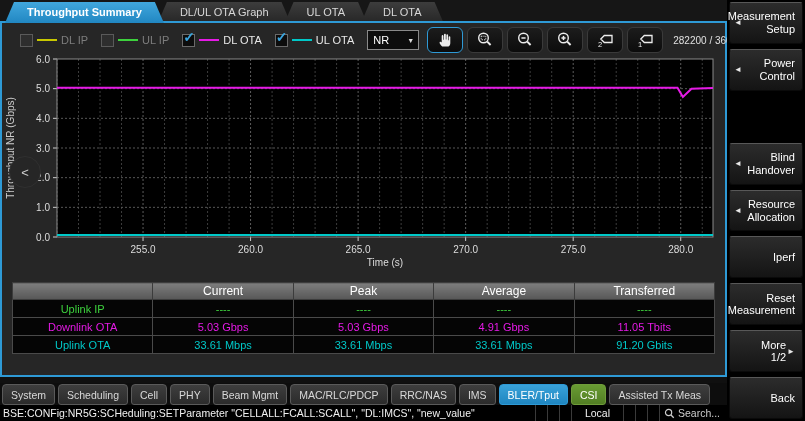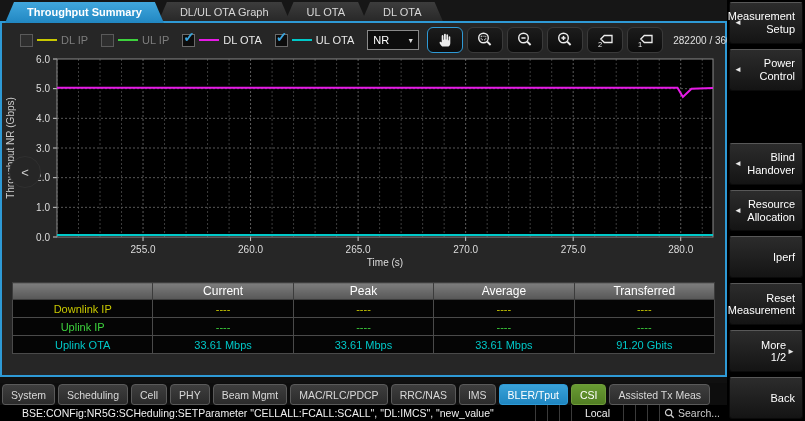--- a/index.html
+++ b/index.html
@@ -65,21 +65,21 @@
                     display:flex; align-items:stretch; padding:1px 0 0 2px; }
   .btab { margin-right:3px; padding:0 8px; font-size:10.5px; color:#d8d8d8; white-space:nowrap;
           background:linear-gradient(#3e3e3e,#2b2b2b); border:1px solid #5a5a5a;
           border-radius:4px 4px 3px 3px; display:flex; align-items:center; cursor:default; }
   .btab.active { background:linear-gradient(#39a2d9,#1f86c0); border-color:#2e9ad6; color:#fff; }
   .btab.csi { background:linear-gradient(#699b33,#527e24); border-color:#6f9c3a; color:#fff; }
 
   
   #status-bar { position:absolute; left:0; top:405px; width:727px; height:16px; background:#000;
                 display:flex; align-items:center; font-size:10.5px; color:#f0f0f0; }
-  #command-text { flex:1; padding-left:3px; white-space:nowrap; overflow:hidden;margin-left:19px; }
+  #command-text { flex:1; padding-left:3px; white-space:nowrap; overflow:hidden; }
   .seg { height:16px; border-left:1px solid #3a3a3a; flex:none; }
   .seg.thin { width:12px; }
   #local-seg { width:52px; display:flex; align-items:center; justify-content:center; }
   #search-seg { width:68px; display:flex; align-items:center; padding-left:4px; }
   #search-input { background:transparent; border:none; outline:none; color:#ccc; font-size:10.5px;
                   width:48px; margin-left:3px; font-family:"Liberation Sans", sans-serif; }
   #search-input::placeholder { color:#ccc; }
 
   
   #sidebar { position:absolute; left:727px; top:0; width:78px; height:421px; background:#000;
@@ -270,32 +270,32 @@
             <tr>
               <th></th>
               <th>Current</th>
               <th>Peak</th>
               <th>Average</th>
               <th>Transferred</th>
             </tr>
           </thead>
         <tbody>
             <tr>
-              <td style="color: rgb(200, 200, 0);">Downlink IP</td>
-              <td style="color: rgb(200, 200, 0);">----</td>
-              <td style="color: rgb(200, 200, 0);">----</td>
-              <td style="color: rgb(200, 200, 0);">----</td>
-              <td style="color: rgb(200, 200, 0);">----</td>
-            </tr>
-            <tr>
               <td style="color: rgb(61, 210, 61); margin-top: 13px;">Uplink IP</td>
               <td style="color: rgb(61, 210, 61);">----</td>
               <td style="color: rgb(61, 210, 61);">----</td>
               <td style="color: rgb(61, 210, 61);">----</td>
               <td style="color: rgb(61, 210, 61);">----</td>
+            </tr>
+            <tr>
+              <td style="color: rgb(230, 26, 230);">Downlink OTA</td>
+              <td style="color: rgb(230, 26, 230);">5.03 Gbps</td>
+              <td style="color: rgb(230, 26, 230);">5.03 Gbps</td>
+              <td style="color: rgb(230, 26, 230);">4.91 Gbps</td>
+              <td style="color: rgb(230, 26, 230);">11.05 Tbits</td>
             </tr>
             <tr>
               <td style="color: rgb(0, 200, 200);">Uplink OTA</td>
               <td style="color: rgb(0, 200, 200);">33.61 Mbps</td>
               <td style="color: rgb(0, 200, 200);">33.61 Mbps</td>
               <td style="color: rgb(0, 200, 200);">33.61 Mbps</td>
               <td style="color: rgb(0, 200, 200);">91.20 Gbits</td>
             </tr>
           </tbody>
       </table>

